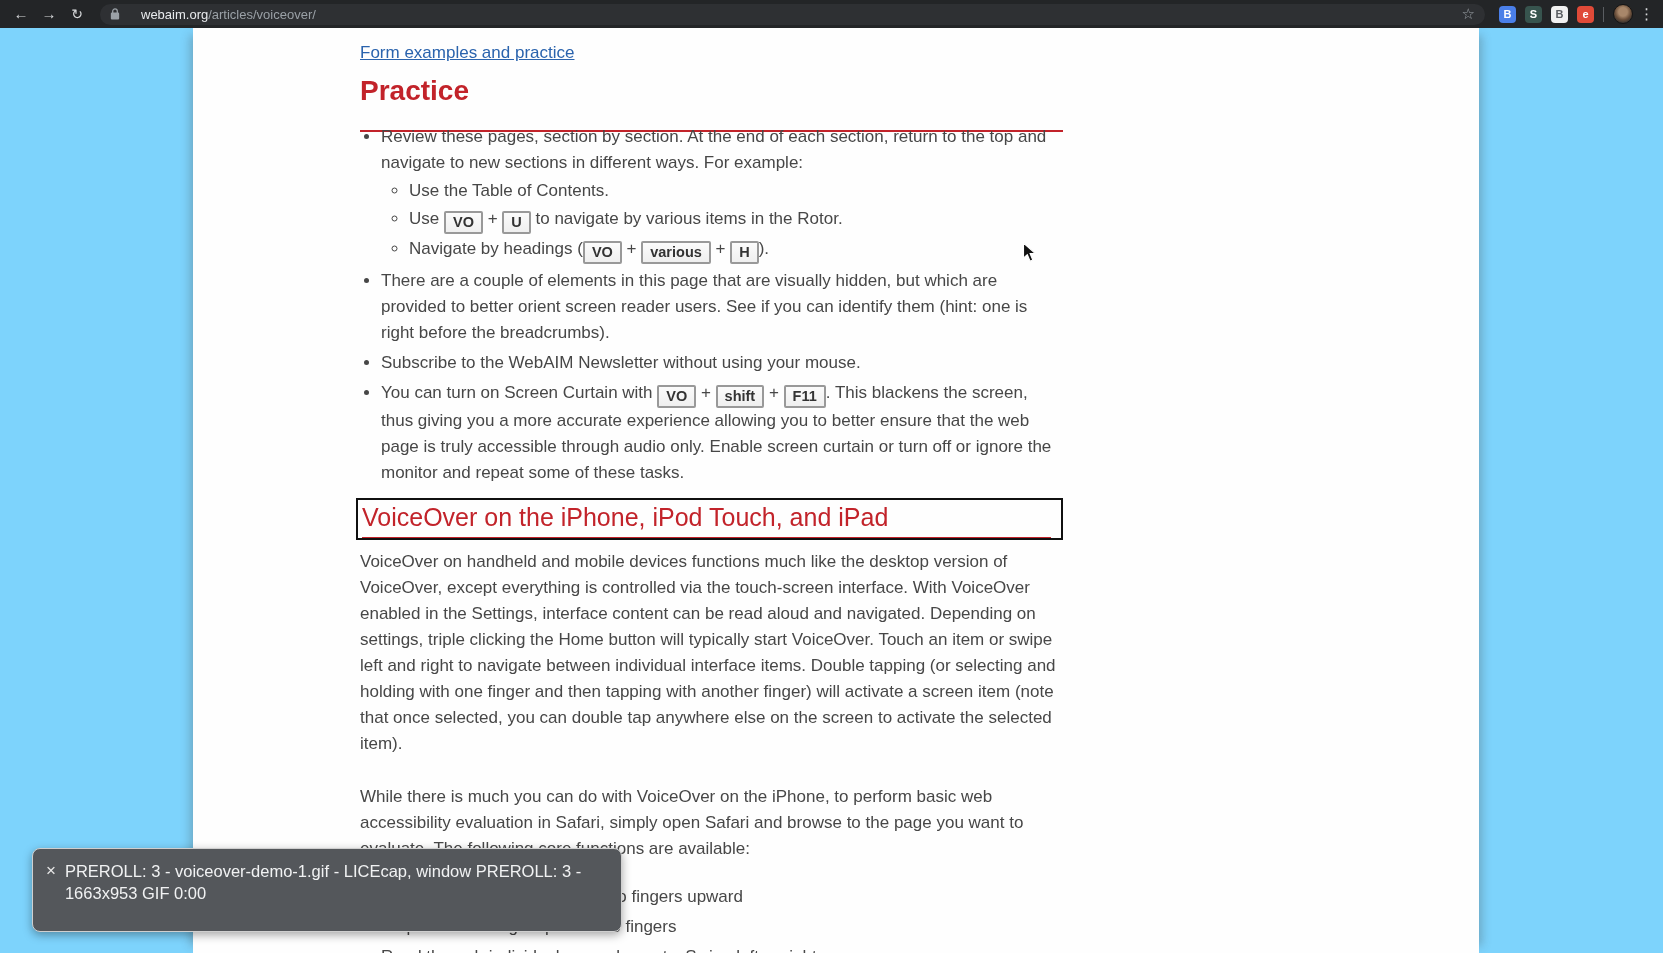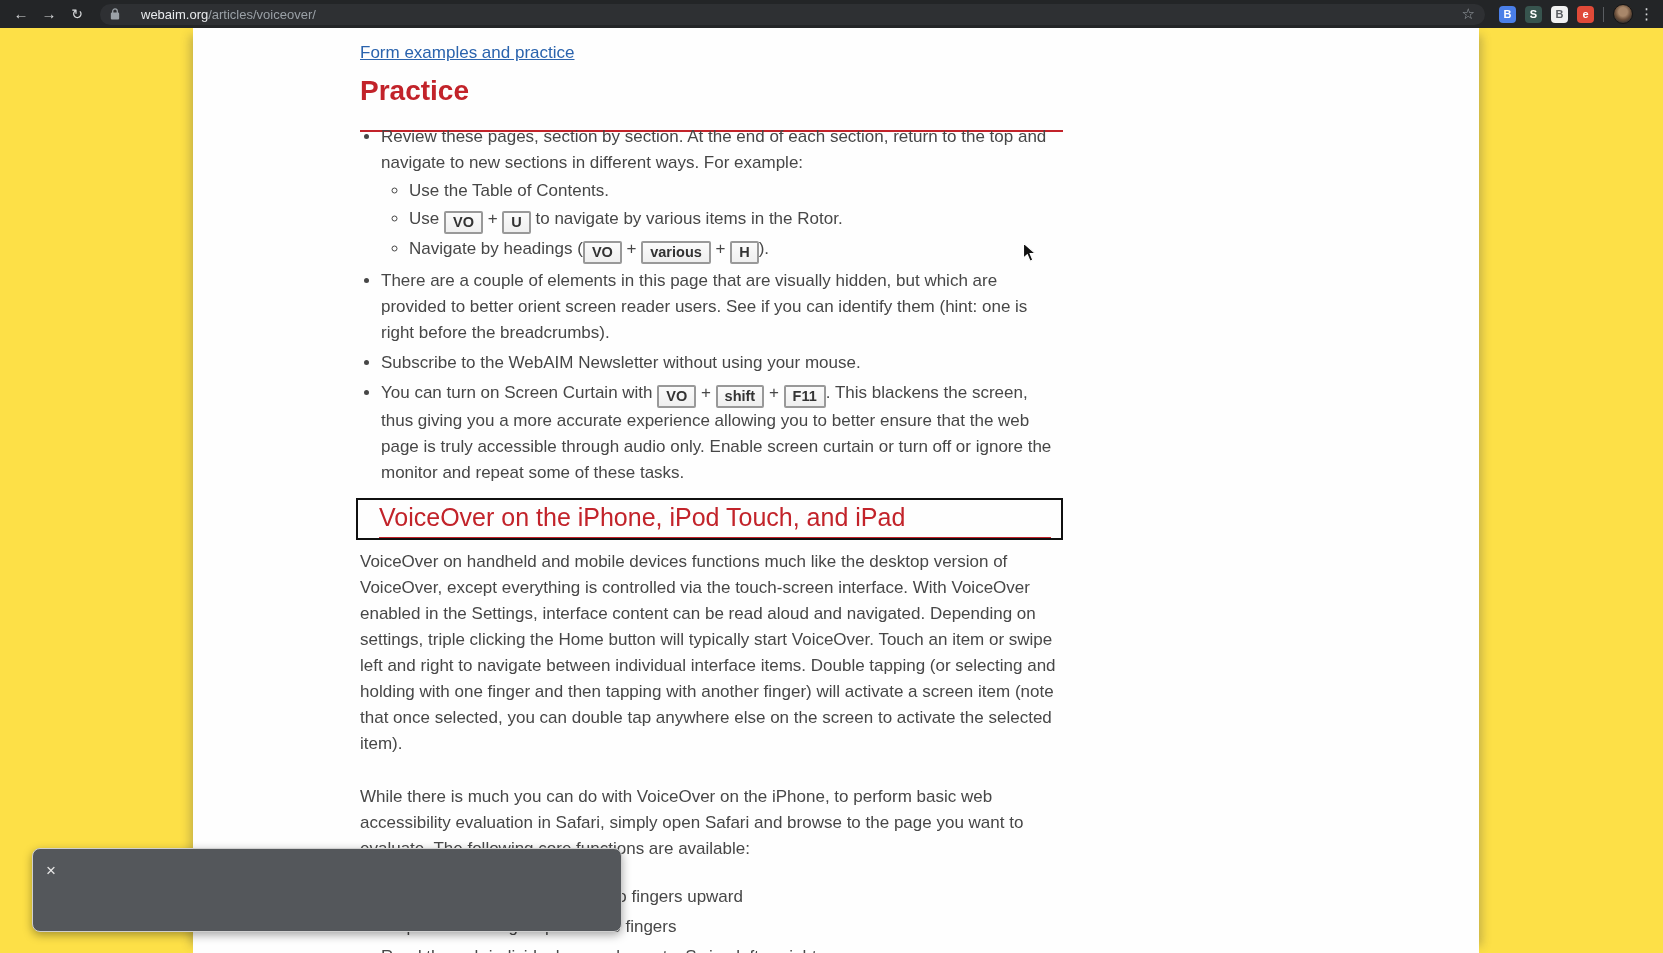--- a/index.html
+++ b/index.html
@@ -21,41 +21,41 @@
   .star { margin-left:auto; color:#9aa0a6; font-size:15px; line-height:20px; }
   .ext-row { display:flex; align-items:center; gap:9px; }
   .ext { width:17px; height:17px; border-radius:4px; font-size:11px; font-weight:bold;
          display:flex; align-items:center; justify-content:center; }
   .tb-sep { width:1px; height:15px; background:#5a5d61; margin:0 3px; }
   .avatar { width:20px; height:20px; border-radius:50%;
             background:radial-gradient(circle at 50% 38%, #a8876a 0 30%, #6b4f3a 55%, #33302e 80%); border:1px solid #151515; }
   .kebab { color:#d6d8da; font-size:15px; width:14px; text-align:center; }
 
   
-  .page { position:absolute; top:28px; left:0; right:0; bottom:0; background:#fde047; }
+  .page { position:absolute; top:28px; left:0; right:0; bottom:0; background:#7dd3fc; }
   .paper { position:absolute; top:0; bottom:0; left:193px; right:184px; background:#fefefe;
            box-shadow:-10px 0 9px -7px rgba(70,70,70,.30), 10px 0 9px -7px rgba(70,70,70,.30); }
 
   .content-abs { position:absolute; left:360px; width:703px; color:#474747; font-size:17px; line-height:26px; }
 
   a.toc-link { color:#2a63ad; text-decoration:underline; font-size:17px; }
 
   h1.practice { margin:0; font-size:28px; line-height:30px; font-weight:600; color:#c2232a;
                 border-bottom:2px solid #c2232a; padding-bottom:24px; }
 
   ul.main-list { margin:0; padding-left:21px; }
   ul.main-list > li { margin-bottom:4px; }
   ul.sub-list { margin:2px 0 0 0; padding-left:20px; list-style-type:circle; }
   ul.sub-list > li { margin-bottom:2px;margin-left:8px; }
 
   kbd { font-family:"Liberation Sans", sans-serif; font-weight:bold; font-size:14.5px; color:#333;
         background:linear-gradient(#fbfbfb,#efefef); border:2px solid #999; border-radius:2px;
         padding:0 7px; line-height:19px; display:inline-block; vertical-align:-3px; }
 
-  .focus-box { position:absolute; left:356px; width:707px; border:2px solid #101010; padding:3px 10px 0 21px; }
+  .focus-box { position:absolute; left:356px; width:707px; border:2px solid #101010; padding:3px 10px 0 4px; }
   .focus-box h2 { margin:0; font-size:25px; line-height:28px; font-weight:400; color:#c2232a;
                   border-bottom:1px solid #c2232a; padding-bottom:6px; }
 
   p.body-p { margin:0; }
 
   
   .recorder { position:absolute; left:32px; top:848px; width:590px; height:84px; z-index:30;
               background:#54575b; border:1px solid #cfcfcf; border-radius:8px;
               box-shadow:0 3px 10px rgba(0,0,0,.35); display:flex; align-items:flex-start;
               padding:11px 14px 0 13px; color:#f1f2f3; font-size:16.5px; line-height:22px; }
@@ -123,19 +123,23 @@
 
     <ul class="content-abs main-list" style="top:856px;">
         <li>Read the entire page: Swipe two fingers upward</li>
         <li>Stop/Start reading: Tap with two fingers</li>
         <li>Read through individual page elements: Swipe left or right</li>
       </ul>
   </div>
 
   <div class="recorder">
     <span class="close">×</span>
+    <div class="rec-text">
+      <div>PREROLL: 3 - voiceover-demo-1.gif - LICEcap, window PREROLL: 3 -</div>
+      <div>1663x953 GIF 0:00</div>
+    </div>
   </div>
 
   <svg class="cursor" width="15" height="21" viewBox="0 0 15 21">
     <path d="M1.5 1 L1.5 16.2 L5.3 12.6 L8.1 19.2 L10.8 18 L8.1 11.6 L13.4 11.6 Z" fill="#111" stroke="#fff" stroke-width="1.1"></path>
   </svg>
 
 </div>
 
 </body></html>

